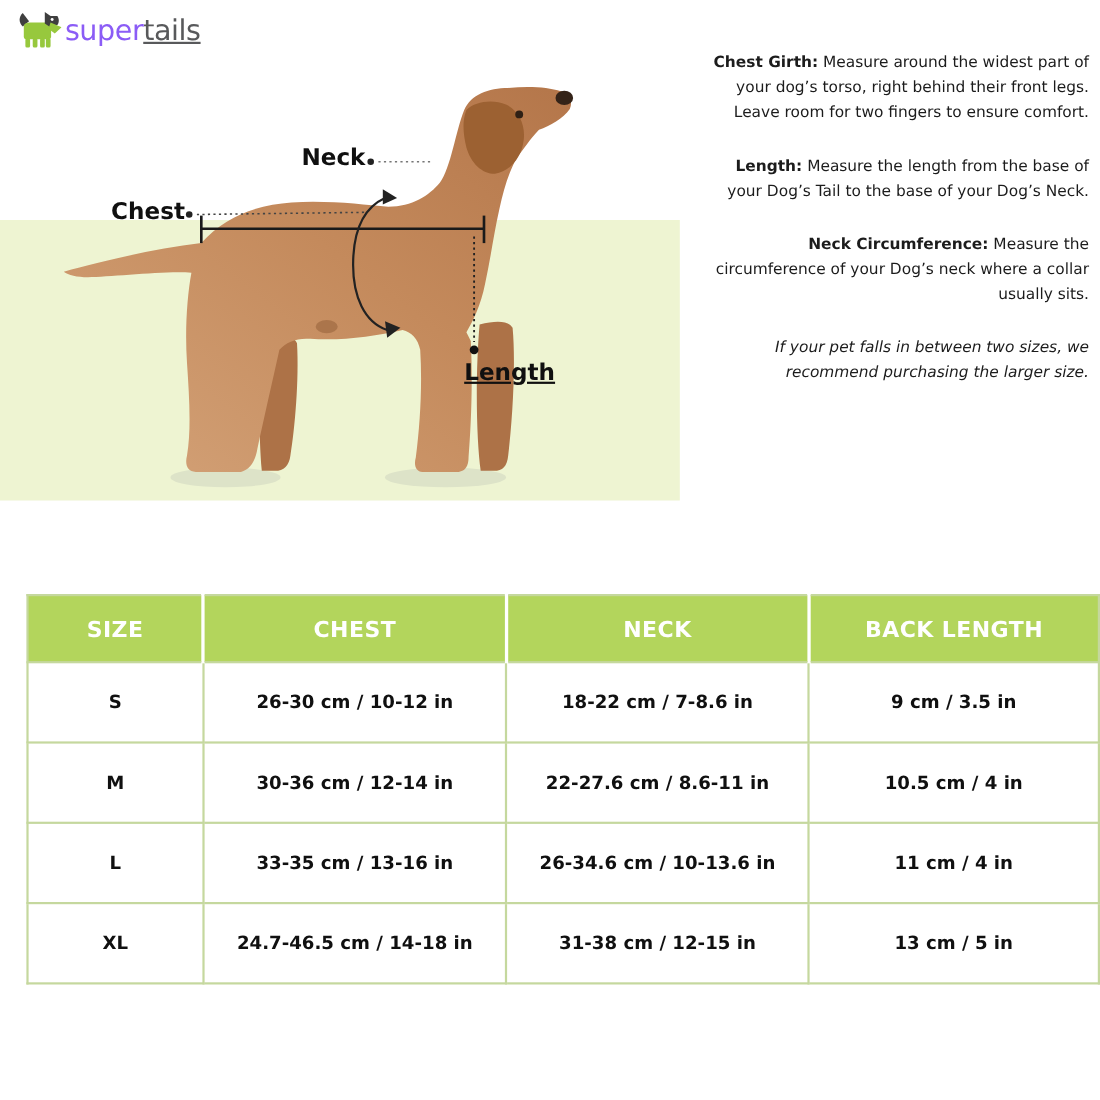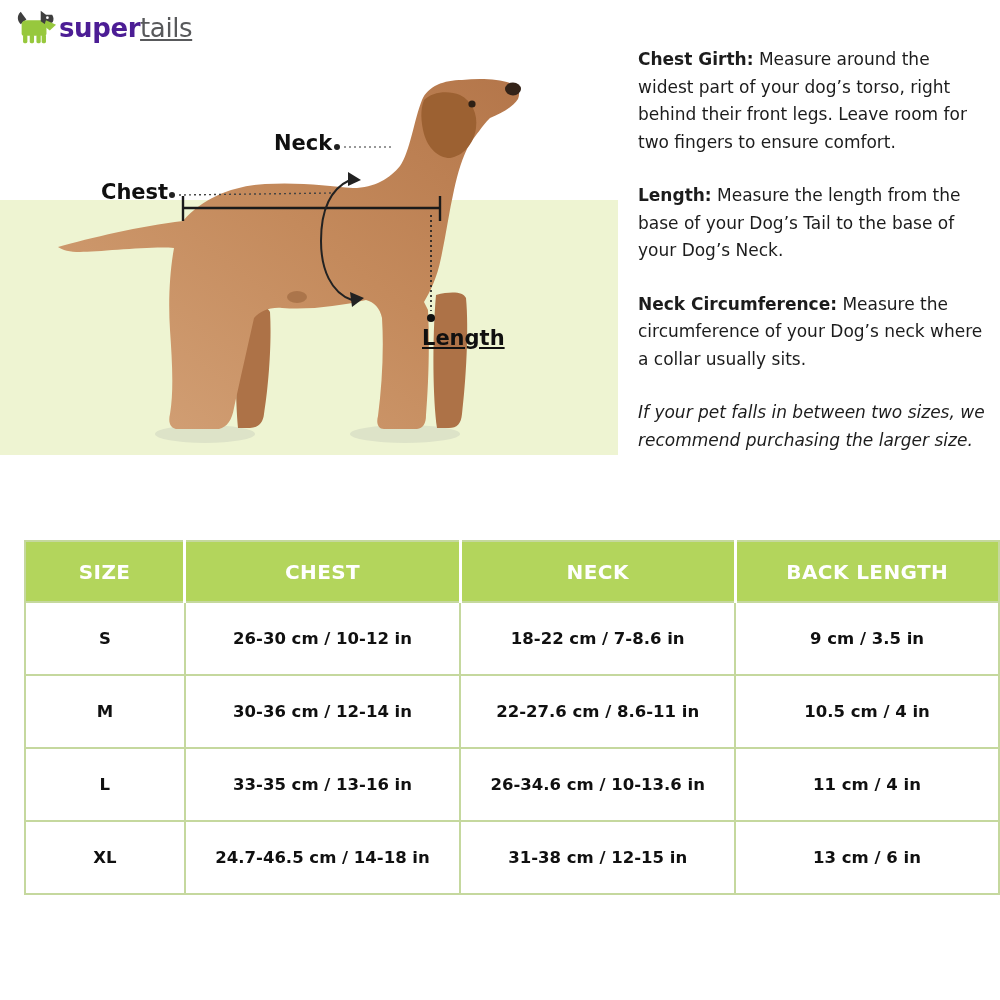--- a/index.html
+++ b/index.html
@@ -3,36 +3,36 @@
 <meta charset="utf-8">
 <style>
   html,body { margin:0; padding:0; background:#fff; }
   .page { position:relative; width:1000px; height:1000px; background:#ffffff; overflow:hidden;
           font-family:"DejaVu Sans","Liberation Sans",sans-serif; }
 
   
   .logo { position:absolute; left:14px; top:8px; display:flex; align-items:center; }
   .logo-icon { width:42px; height:40px; }
   .logo-text { font-size:26px; letter-spacing:-0.4px; margin-left:3px; line-height:40px; }
-  .brand-bold { font-weight:700; color:#4c1d95; }
+  .brand-bold { font-weight:400; color:#8b5cf6; }
   .brand-light { font-weight:400; color:#58595b;text-decoration:underline; }
 
   
   .band { position:absolute; left:0; top:200px; width:618px; height:255px; background:#eef4d2; }
 
   .dog-svg { position:absolute; left:0; top:60px; width:640px; height:410px; }
 
   .diag-label { position:absolute; font-weight:700; font-size:21px; color:#101010; }
   .lbl-neck   { left:274px; top:131px; }
   .lbl-chest  { left:101px; top:180px; }
   .lbl-length { left:422px; top:326px;text-decoration:underline; }
 
   
   .info { position:absolute; left:638px; top:46px; width:352px; color:#1c1c1c; }
-  .info p { margin:0 0 26px 0; font-size:17px; line-height:1.62; }
+  .info p { margin:0 0 26px 0; font-size:14px; line-height:1.62;text-align:right; }
   .info b { font-weight:700; }
   .note { font-style:italic; margin-top:16px !important; }
 
   
   .size-table-wrap { position:absolute; left:12px; top:540px; width:976px;padding-left:12px; }
   .size-table { width:100%; border-collapse:collapse; table-layout:fixed; border:2px solid #c5d89e; }
   .size-table th { background:#b3d55c; color:#ffffff; font-size:20px; font-weight:700;
                    height:57px; letter-spacing:0.4px; }
   .size-table th + th { border-left:3px solid #ffffff; }
   .size-table td { border:2px solid #c5d89e; text-align:center; vertical-align:middle;
@@ -175,19 +175,19 @@
         <tr>
           <td>L</td>
           <td>33-35 cm / 13-16 in</td>
           <td>26-34.6 cm / 10-13.6 in</td>
           <td>11 cm / 4 in</td>
         </tr>
         <tr>
           <td>XL</td>
           <td>24.7-46.5 cm / 14-18 in</td>
           <td>31-38 cm / 12-15 in</td>
-          <td>13 cm / 6 in</td>
+          <td>13 cm / 5 in</td>
         </tr>
       </tbody>
     </table>
   </div>
 
 </div>
 
 </body></html>

